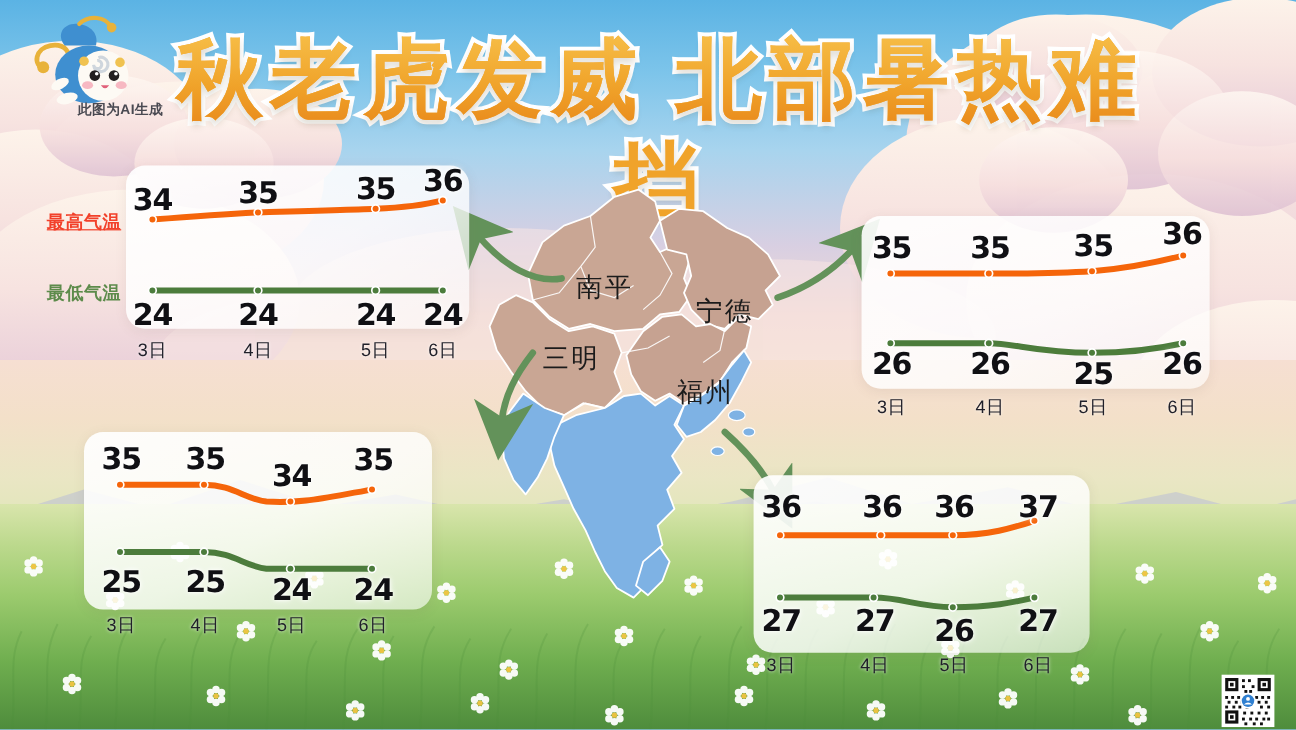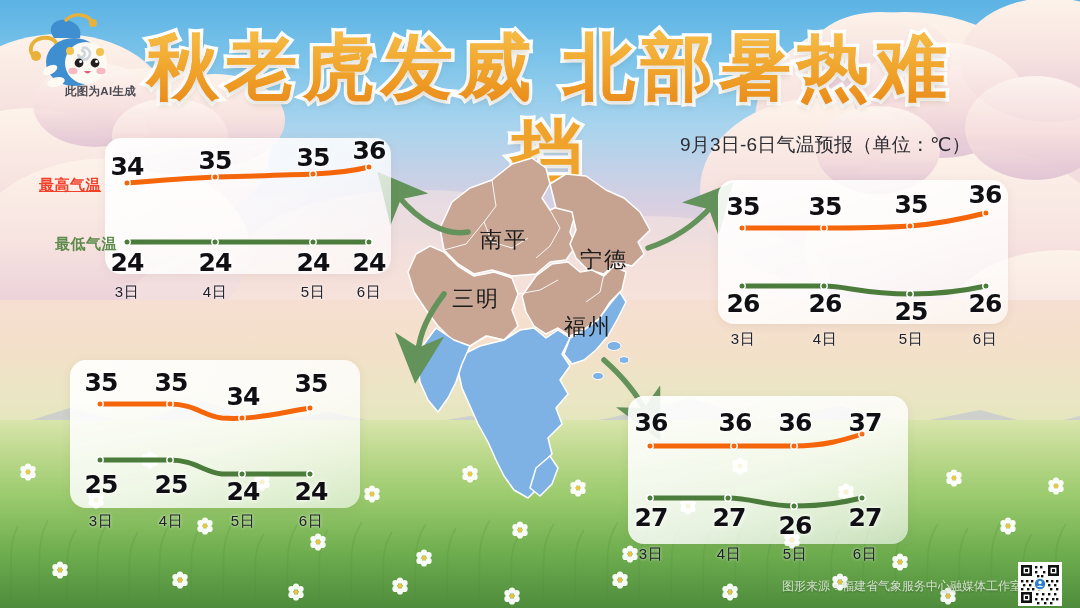--- a/index.html
+++ b/index.html
@@ -301,21 +301,20 @@
 
       <ellipse cx="36" cy="74" rx="9" ry="4.6" fill="#fdfaf4" transform="rotate(-14 36 74)"></ellipse>
       <ellipse cx="30" cy="62" rx="8" ry="4.2" fill="#fdfaf4" transform="rotate(-28 30 62)"></ellipse>
     </svg>
   </div>
   <div class="mascot-caption">此图为AI生成</div>
 
   <div class="title">秋老虎发威  北部暑热难挡</div>
   <div class="title-fill">秋老虎发威  北部暑热难挡</div>
 
-  <div class="sect-header">9月3日-6日气温预报（单位：℃）</div>
 
   <div class="map">
     <svg width="300" height="420" viewBox="0 0 300 420">
       <g stroke="#ffffff" stroke-width="1.5" stroke-linejoin="round">
 
         <path d="M40,78 L52,52 L70,38 L92,30 L112,14 L132,8 L146,18 L150,34 L142,48 L150,60 L168,52 L176,62 L170,82 L176,96 L166,110 L150,112 L136,124 L112,126 L92,120 L74,124 L58,114 L44,100 Z" fill="#c9a694"></path>
 
         <path d="M150,34 L166,24 L186,26 L206,40 L224,48 L240,62 L250,80 L238,92 L244,104 L232,116 L216,112 L204,124 L188,120 L176,108 L170,94 L176,80 L172,62 L156,58 Z" fill="#c6a291"></path>
 
         <path d="M16,104 L30,96 L44,102 L58,116 L74,126 L94,122 L112,128 L118,144 L112,160 L118,176 L104,190 L86,186 L70,196 L52,190 L38,176 L26,160 L14,142 L8,122 Z" fill="#c9a694"></path>
@@ -390,21 +389,21 @@
   <div class="val" style="left:344px;top:136px;width:50px;">36</div>
   <div class="val" style="left:102px;top:248px;width:50px;">24</div>
   <div class="val" style="left:190px;top:248px;width:50px;">24</div>
   <div class="val" style="left:288px;top:248px;width:50px;">24</div>
   <div class="val" style="left:344px;top:248px;width:50px;">24</div>
   <div class="daylab" style="left:102px;top:283px;width:50px;">3日</div>
   <div class="daylab" style="left:190px;top:283px;width:50px;">4日</div>
   <div class="daylab" style="left:288px;top:283px;width:50px;">5日</div>
   <div class="daylab" style="left:344px;top:283px;width:50px;">6日</div>
   <div class="legend-hi" style="left:39px;top:176px;text-decoration:underline;">最高气温</div>
-  <div class="legend-lo" style="left:39px;top:235px;margin-left:16px;">最低气温</div>
+  <div class="legend-lo" style="left:39px;top:235px;">最低气温</div>
 
   <div class="card" style="left:718px;top:180px;width:290px;height:144px;">
     <svg class="chart-svg" width="290" height="144" viewBox="0 0 290 144">
       <path d="M24,48 L106,48 C140,48 176,47 192,46 C220,44 248,38 268,33" fill="none" stroke="#f5650a" stroke-width="5" stroke-linecap="round"></path>
       <path d="M24,106 L106,106 C128,106 146,114 192,114 C226,114 250,110 268,106" fill="none" stroke="#4c7c3c" stroke-width="5" stroke-linecap="round"></path>
       <g fill="#f5650a" stroke="#fff" stroke-width="1.4">
         <circle cx="24" cy="48" r="3.2"></circle>
           <circle cx="106" cy="48" r="3.2"></circle>
         <circle cx="192" cy="46" r="3.2"></circle>
           <circle cx="268" cy="33" r="3.2"></circle>
@@ -486,21 +485,20 @@
   <div class="val" style="left:626px;top:503px;width:50px;">27</div>
   <div class="val" style="left:704px;top:503px;width:50px;">27</div>
   <div class="val" style="left:770px;top:511px;width:50px;">26</div>
   <div class="val" style="left:840px;top:503px;width:50px;">27</div>
   <div class="daylab" style="left:626px;top:545px;width:50px;">3日</div>
   <div class="daylab" style="left:704px;top:545px;width:50px;">4日</div>
   <div class="daylab" style="left:770px;top:545px;width:50px;">5日</div>
   <div class="daylab" style="left:840px;top:545px;width:50px;">6日</div>
 
   <div class="footer-bar"></div>
-  <div class="foot-r">图形来源：福建省气象服务中心融媒体工作室</div>
 
   <div class="qr">
     <svg width="60" height="44" viewBox="0 0 60 44">
       <rect x="6" y="0" width="44" height="44" fill="#ffffff"></rect>
       <g fill="#111">
         <rect x="9" y="3" width="11" height="11"></rect>
           <rect x="36" y="3" width="11" height="11"></rect>
         <rect x="9" y="30" width="11" height="11"></rect>
       </g>
       <g fill="#ffffff">

